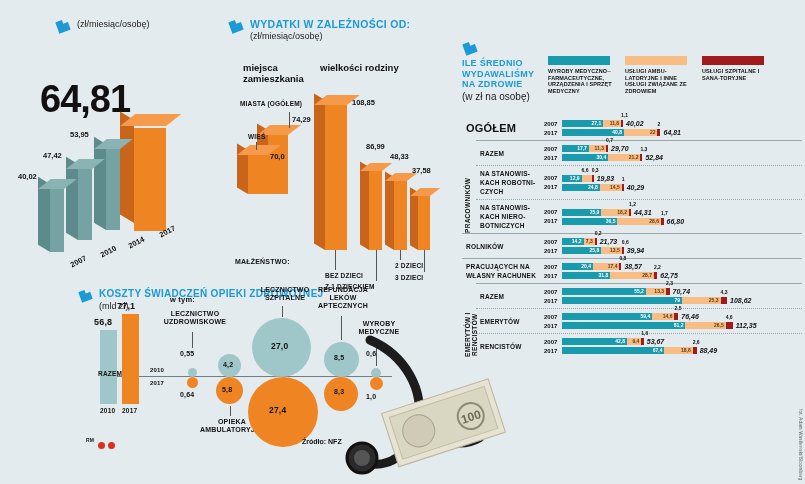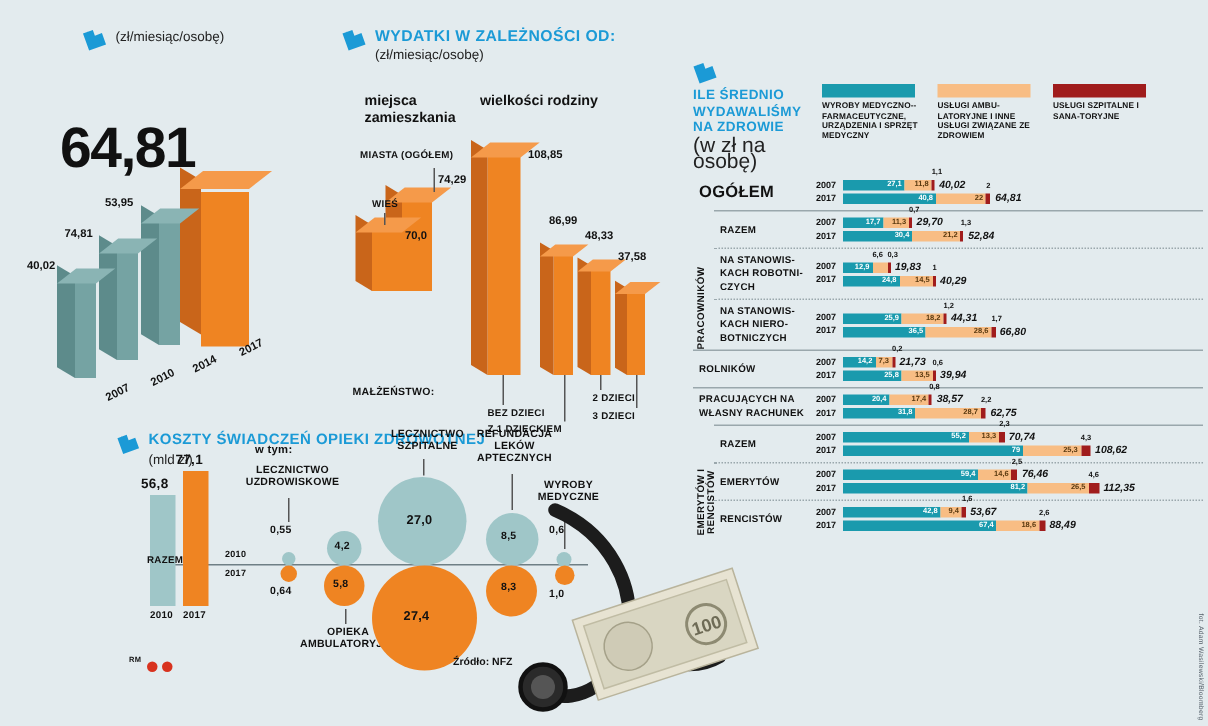--- a/index.html
+++ b/index.html
@@ -110,21 +110,21 @@
       <div style="position:absolute;left:-12px;top:-5px;width:26px;height:10px;background:#8ab4b4;transform:skewX(-52deg);transform-origin:left bottom;"></div>
     </div>
 
     <div class="iso" style="left:32px;top:64px;">
       <div style="position:absolute;left:0;top:0;width:14px;height:68px;background:#75a3a3;"></div>
       <div style="position:absolute;left:-12px;top:0;width:12px;height:68px;background:#5d8b8b;transform:skewY(31deg);transform-origin:right top;"></div>
       <div style="position:absolute;left:-12px;top:-5px;width:26px;height:10px;background:#8ab4b4;transform:skewX(-52deg);transform-origin:left bottom;"></div>
     </div>
 
     <div class="iso-lbl" style="left:52px;top:10px;">53,95</div>
-    <div class="iso-lbl" style="left:25px;top:31px;">74,81</div>
+    <div class="iso-lbl" style="left:25px;top:31px;">47,42</div>
     <div class="iso-lbl" style="left:0px;top:52px;">40,02</div>
 
     <div class="yr-lbl" style="left:141px;top:107px;">2017</div>
     <div class="yr-lbl" style="left:110px;top:118px;">2014</div>
     <div class="yr-lbl" style="left:82px;top:127px;">2010</div>
     <div class="yr-lbl" style="left:52px;top:137px;">2007</div>
   </div>
 
   <div id="panel2">
     <div style="display:flex;gap:6px;">
@@ -206,21 +206,21 @@
   <div id="panel3">
     <div style="display:flex;gap:8px;">
       <div style="width:78px;">
         <span class="arrow">
           <svg width="16" height="16" viewBox="0 0 16 16">
               <path d="M3 3 L13 10 L8 12 Z" fill="#1b9ad6"></path>
               <path d="M2 2 L9 2 L9 6 L14 6 L14 14 L2 14 Z" fill="#1b9ad6" transform="rotate(-20 8 8)"></path>
             </svg>
         </span>
         <div class="hdr-title" style="font-size:9px;line-height:10.5px;">ILE ŚREDNIO WYDAWALIŚMY NA ZDROWIE</div>
-        <div class="hdr-sub" style="font-size:14px;">(w zł na osobę)</div>
+        <div class="hdr-sub" style="font-size:10px;">(w zł na osobę)</div>
       </div>
       <div class="legend" style="padding-top:16px;">
         <div class="leg-item">
           <div class="leg-sw" style="background:#1a9aad;"></div>
           <div class="leg-tx">WYROBY MEDYCZNO--FARMACEUTYCZNE, URZĄDZENIA I SPRZĘT MEDYCZNY</div>
         </div>
         <div class="leg-item">
           <div class="leg-sw" style="background:#f8bd84;"></div>
           <div class="leg-tx">USŁUGI AMBU-LATORYJNE I INNE USŁUGI ZWIĄZANE ZE ZDROWIEM</div>
         </div>

